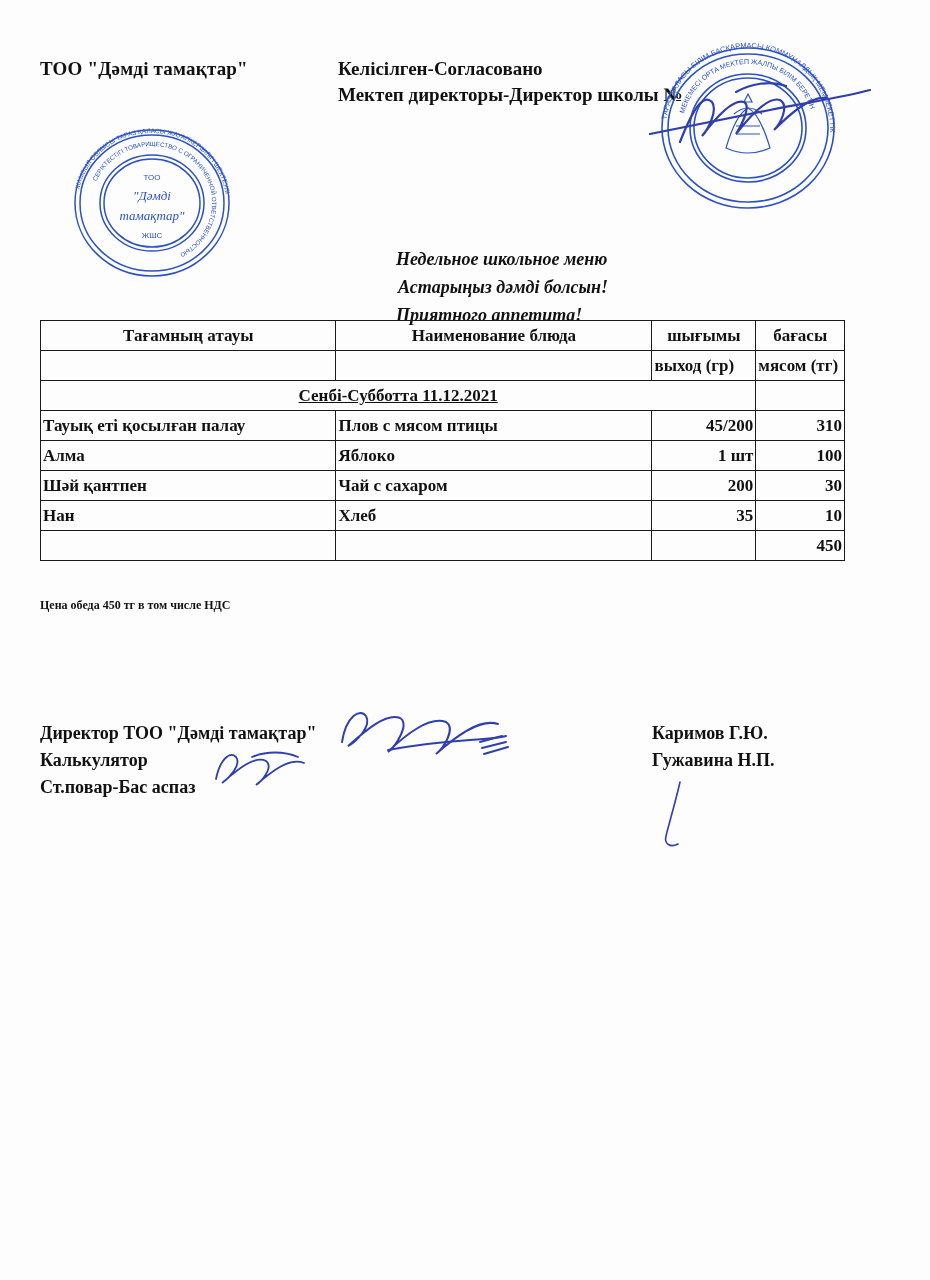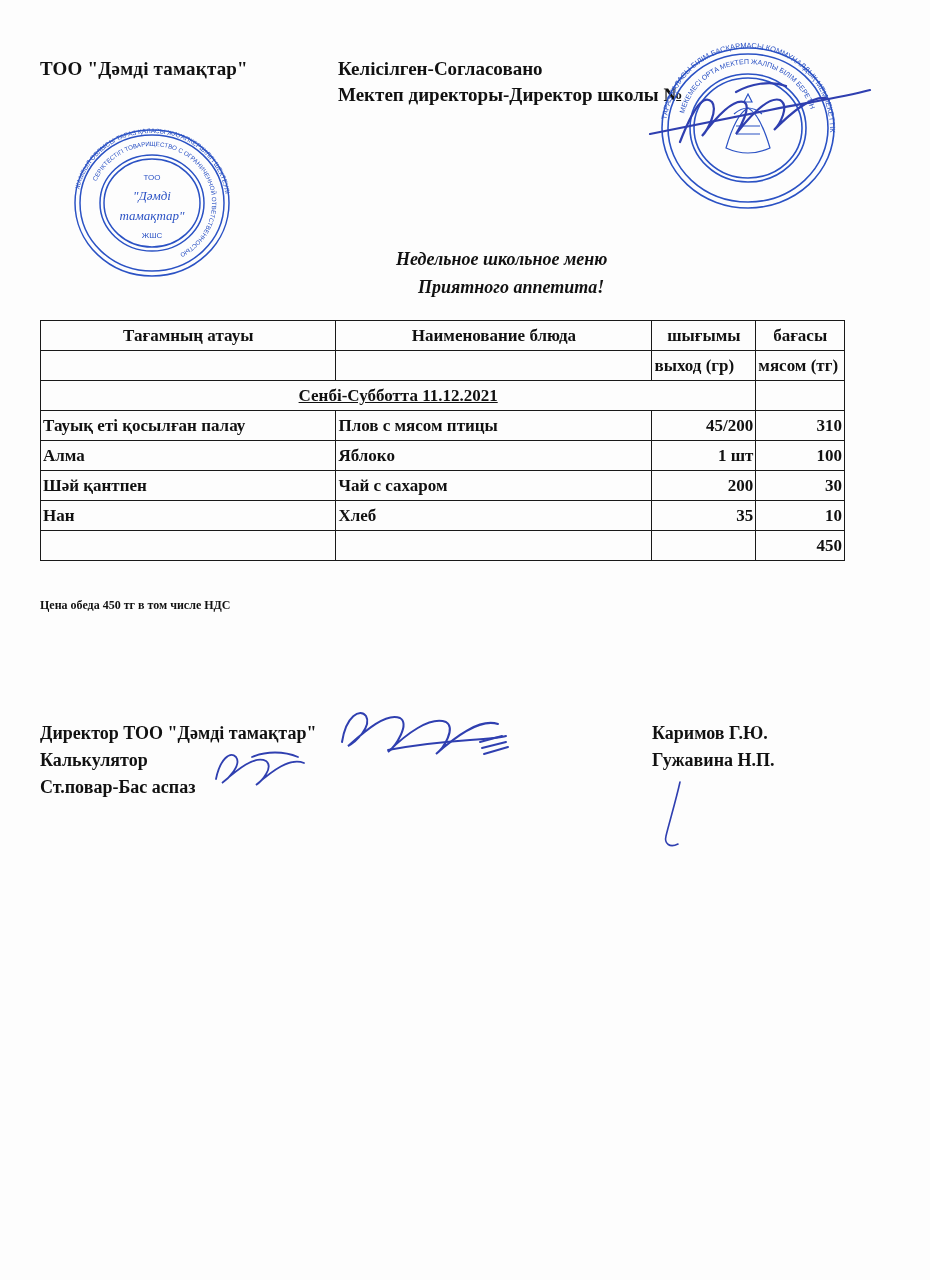--- a/index.html
+++ b/index.html
@@ -68,21 +68,21 @@
     position: absolute;
     left: 396px;
     top: 246px;
     font-size: 18px;
     font-style: italic;
     font-weight: bold;
     line-height: 1.55;
   }
   .menu-title div { white-space: nowrap; font-family: Liberation Serif, serif; }
   .menu-title .l2 { margin-left: 2px; }
-  .menu-title .l3 { margin-left: 22px; }
+  .menu-title .l3 { }
 
   
   table.menu {
     position: absolute;
     left: 40px;
     top: 320px;
     width: 805px;
     border-collapse: collapse;
     font-size: 17px;
   }
@@ -201,20 +201,21 @@
       <textPath href="#lcircle2" startOffset="6%">СЕРІКТЕСТІГІ ТОВАРИЩЕСТВО С ОГРАНИЧЕННОЙ ОТВЕТСТВЕННОСТЬЮ</textPath>
     </text>
     <text x="90" y="52" text-anchor="middle" font-size="8" fill="#2b52c4" font-family="'Liberation Sans',sans-serif">ТОО</text>
     <text x="90" y="72" text-anchor="middle" font-size="13" font-style="italic" fill="#2b52c4" font-family="'Liberation Serif',serif">"Дәмді</text>
     <text x="90" y="92" text-anchor="middle" font-size="13" font-style="italic" fill="#2b52c4" font-family="'Liberation Serif',serif">тамақтар"</text>
     <text x="90" y="110" text-anchor="middle" font-size="8" fill="#2b52c4" font-family="'Liberation Sans',sans-serif">ЖШС</text>
   </svg>
 
   <div class="menu-title">
     <div class="l1">Недельное школьное меню</div>
+    <div class="l2">Астарыңыз дәмді болсын!</div>
     <div class="l3">Приятного аппетита!</div>
   </div>
 
   <table class="menu">
     <tbody>
       <tr>
         <th class="hdr col-kz">Тағамның атауы</th>
         <th class="hdr col-ru">Наименование блюда</th>
         <th class="hdr col-out">шығымы</th>
         <th class="hdr col-price">бағасы</th>

